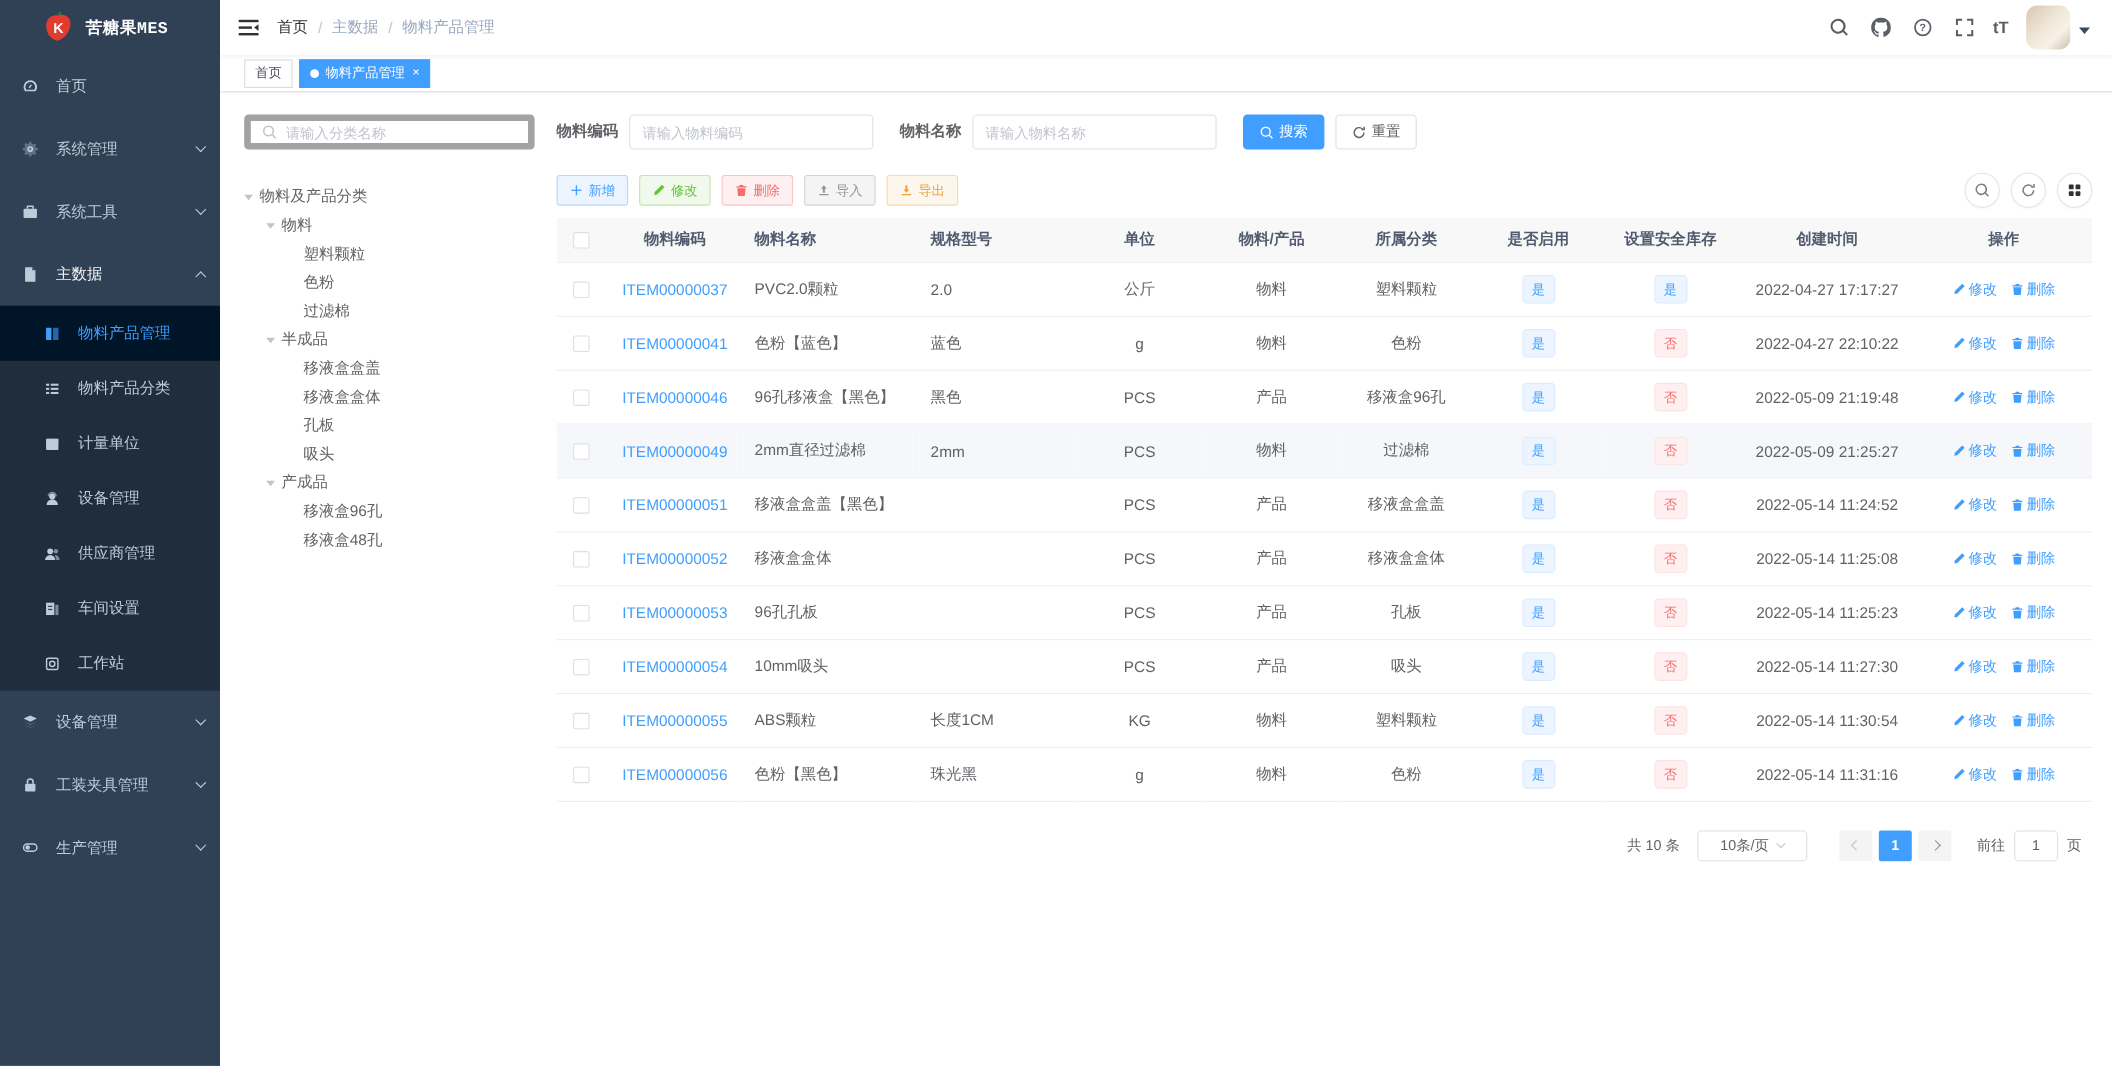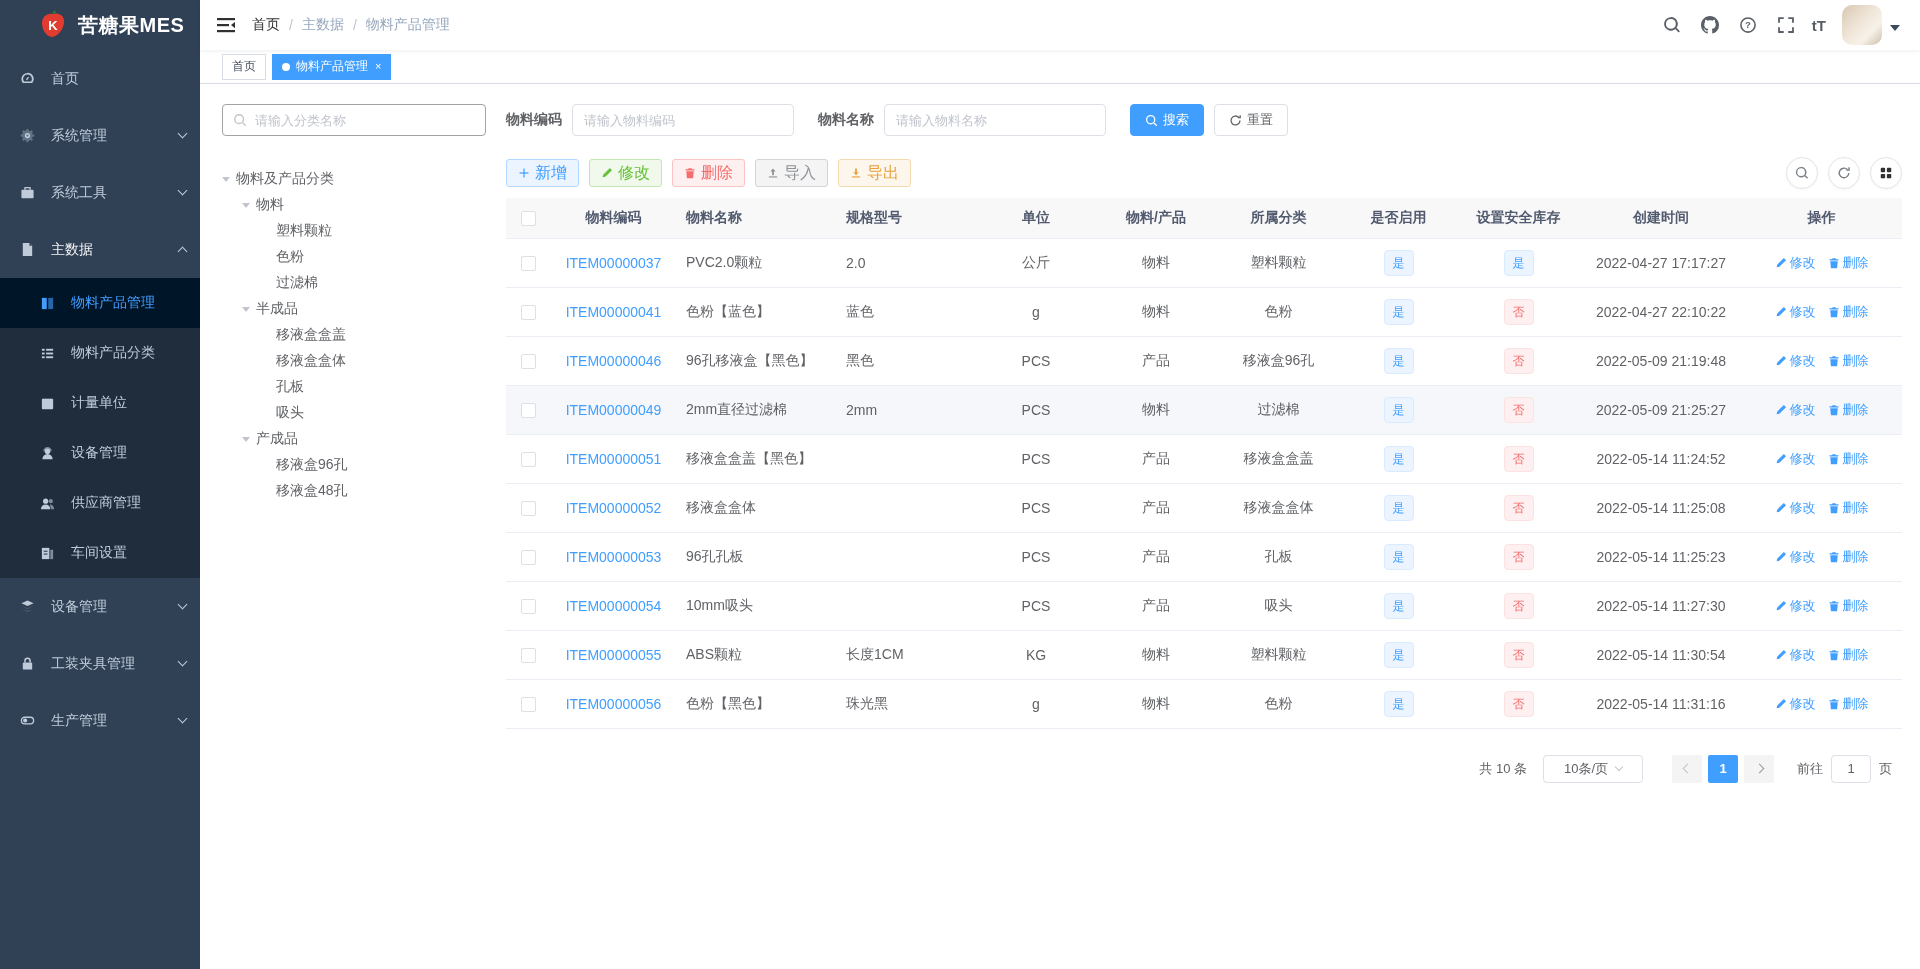--- a/index.html
+++ b/index.html
@@ -4,21 +4,21 @@
 <style>
   * { margin:0; padding:0; box-sizing:border-box; }
   html,body { width:1920px; height:969px; overflow:hidden; background:#fff;
     font-family:"Liberation Sans","DejaVu Sans",sans-serif; font-size:14px; color:#606266; }
   .app { display:flex; width:1920px; height:969px; }
 
   
   .sidebar { width:200px; height:969px; background:#304156; flex:0 0 200px; }
   .logo { height:50px; display:flex; align-items:center; padding-left:38px; cursor:pointer; }
   .logo-icon { width:30px; height:30px; margin-right:10px; }
-  .logo-text { color:#fff; font-weight:bold; font-size:20px; letter-spacing:.5px; }
+  .logo-text { color:#fff; font-weight:bold; font-size:15px; letter-spacing:.5px;font-family:Liberation Mono, monospace; }
   .menu-item { height:57px; display:flex; align-items:center; padding:0 14px 0 20px; color:#bfcbd9; cursor:pointer; position:relative; }
   .menu-item .mi-icon { width:15px; height:15px; margin-right:16px; flex:0 0 15px; display:inline-flex; }
   .menu-item .mi-icon svg { width:15px; height:15px; fill:currentColor; }
   .menu-item .mi-label { flex:1; font-size:14px; }
   .chev { width:7px; height:7px; border-right:1.5px solid #bfcbd9; border-bottom:1.5px solid #bfcbd9; transform:rotate(45deg); margin-top:-4px; }
   .chev.up { transform:rotate(225deg); margin-top:4px; }
   .submenu { background:#1f2d3d; }
   .submenu .menu-item { height:50px; padding-left:40px; }
   .submenu .menu-item.active { color:#409eff; background:#001528; }
 
@@ -40,41 +40,41 @@
   .caret-down { width:0; height:0; border:5px solid transparent; border-top:6px solid #3a4a5a; margin:10px 0 0 8px; cursor:pointer; }
 
   .tabbar { height:34px; background:#fff; border-bottom:1px solid #d8dce5; display:flex; align-items:center; padding:0 0 0 22px; gap:6px; position:relative; z-index:1; }
   .tab { height:26px; display:inline-flex; align-items:center; padding:0 9px; border:1px solid #d8dce5; background:#fff; color:#495060; font-size:12px; cursor:pointer; }
   .tab.active { background:#409eff; border-color:#409eff; color:#fff; }
   .tab-dot { width:8px; height:8px; border-radius:50%; background:#fff; margin-right:6px; }
   .tab-close { margin-left:7px; font-size:11px; line-height:1; }
 
   .content { flex:1; display:flex; padding:20px 18px 0 22px; gap:20px; background:#fff; }
   .left-col { width:264px; flex:0 0 264px; }
-  .tree-search { height:32px; border:1px solid #a3a3a3; border-radius:4px; display:flex; align-items:center; padding:0 10px; color:#c0c4cc; }
+  .tree-search { height:32px; border:6px solid #a3a3a3; border-radius:4px; display:flex; align-items:center; padding:0 10px; color:#c0c4cc; }
   .tree-search svg { width:14px; height:14px; fill:none; stroke:#c0c4cc; stroke-width:1.6; margin-right:8px; flex:0 0 14px; }
   .tree-search input { border:none; outline:none; flex:1; font-size:13px; color:#606266; font-family:inherit; }
   .tree-search input::placeholder { color:#c0c4cc; }
   .tree { margin-top:30px; }
   .tree-node { height:26px; display:flex; align-items:center; cursor:pointer; color:#606266; font-size:14px; }
   .tree-caret { width:0; height:0; border:4px solid transparent; border-top:5px solid #c0c4cc; margin:4px 6px 0 0; }
   .tree-caret.leaf { border:none; width:8px; margin:0 6px 0 0; }
 
   .right-col { flex:1; }
   .filter-row { display:flex; align-items:center; }
   .f-group { display:flex; align-items:center; margin-right:24px; }
   .f-label { font-weight:bold; color:#606266; margin-right:10px; white-space:nowrap; }
   .f-input { width:222px; height:32px; border:1px solid #dcdfe6; border-radius:4px; padding:0 11px; font-size:13px; color:#606266; outline:none; font-family:inherit; }
   .f-input::placeholder { color:#c0c4cc; }
   .btn { height:32px; border-radius:4px; font-size:13px; display:inline-flex; align-items:center; padding:0 14px; cursor:pointer; border:1px solid #dcdfe6; background:#fff; color:#606266; font-family:inherit; }
   .btn svg { width:13px; height:13px; margin-right:5px; fill:none; stroke:currentColor; stroke-width:1.6; }
   .btn-search { background:#409eff; border-color:#409eff; color:#fff; margin-right:10px; }
 
   .toolbar-row { display:flex; align-items:center; margin-top:21px; }
-  .tbtn { height:28px; border-radius:3px; font-size:16px; display:inline-flex; align-items:center; padding:0 11px; margin-right:10px; cursor:pointer; border:1px solid; font-family:inherit; }
+  .tbtn { height:28px; border-radius:3px; font-size:12px; display:inline-flex; align-items:center; padding:0 11px; margin-right:10px; cursor:pointer; border:1px solid; font-family:inherit; }
   .tbtn svg { width:12px; height:12px; margin-right:5px; fill:currentColor; }
   .tbtn-primary { background:#ecf5ff; border-color:#b3d8ff; color:#409eff; }
   .tbtn-success { background:#f0f9eb; border-color:#c2e7b0; color:#67c23a; }
   .tbtn-danger  { background:#fef0f0; border-color:#fbc4c4; color:#f56c6c; }
   .tbtn-info    { background:#f4f4f5; border-color:#d3d4d6; color:#909399; }
   .tbtn-warning { background:#fdf6ec; border-color:#f5dab1; color:#e6a23c; }
   .tool-circles { margin-left:auto; display:flex; gap:10px; }
   .circle-btn { width:32px; height:32px; border-radius:50%; border:1px solid #e3e5e9; background:#fff; display:inline-flex; align-items:center; justify-content:center; cursor:pointer; color:#7b7f87; box-shadow:0 1px 3px rgba(0,0,0,.04); }
   .circle-btn svg { width:14px; height:14px; fill:currentColor; }
 
@@ -213,20 +213,29 @@
           <div class="menu-item">
             <span class="mi-icon">
               <svg viewBox="0 0 16 16">
                 <rect x="2" y="2" width="8" height="12"></rect>
                 <rect x="11" y="4" width="3" height="10" fill-opacity=".6"></rect>
                 <rect x="4" y="5" width="4" height="1.2" fill="#304156"></rect>
                 <rect x="4" y="8" width="4" height="1.2" fill="#304156"></rect>
               </svg>
             </span>
             <span class="mi-label">车间设置</span>
+          </div>
+          <div class="menu-item">
+            <span class="mi-icon">
+              <svg viewBox="0 0 16 16">
+                <rect x="2.5" y="2.5" width="11" height="11" rx="1.5" fill="none" stroke="currentColor" stroke-width="1.4"></rect>
+                <circle cx="8" cy="8" r="2.6" fill="none" stroke="currentColor" stroke-width="1.4"></circle>
+              </svg>
+            </span>
+            <span class="mi-label">工作站</span>
           </div>
         </div>
         <div class="menu-item">
           <span class="mi-icon">
             <svg viewBox="0 0 16 16">
               <path d="M8 1.5 14.5 4.5 8 7.5 1.5 4.5z"></path>
               <path d="M1.5 7.5 8 10.5 14.5 7.5 8 10z" fill-opacity=".7"></path>
               <path d="M1.5 10.5 8 13.5 14.5 10.5 8 13z" fill-opacity=".5"></path>
             </svg>
           </span>

